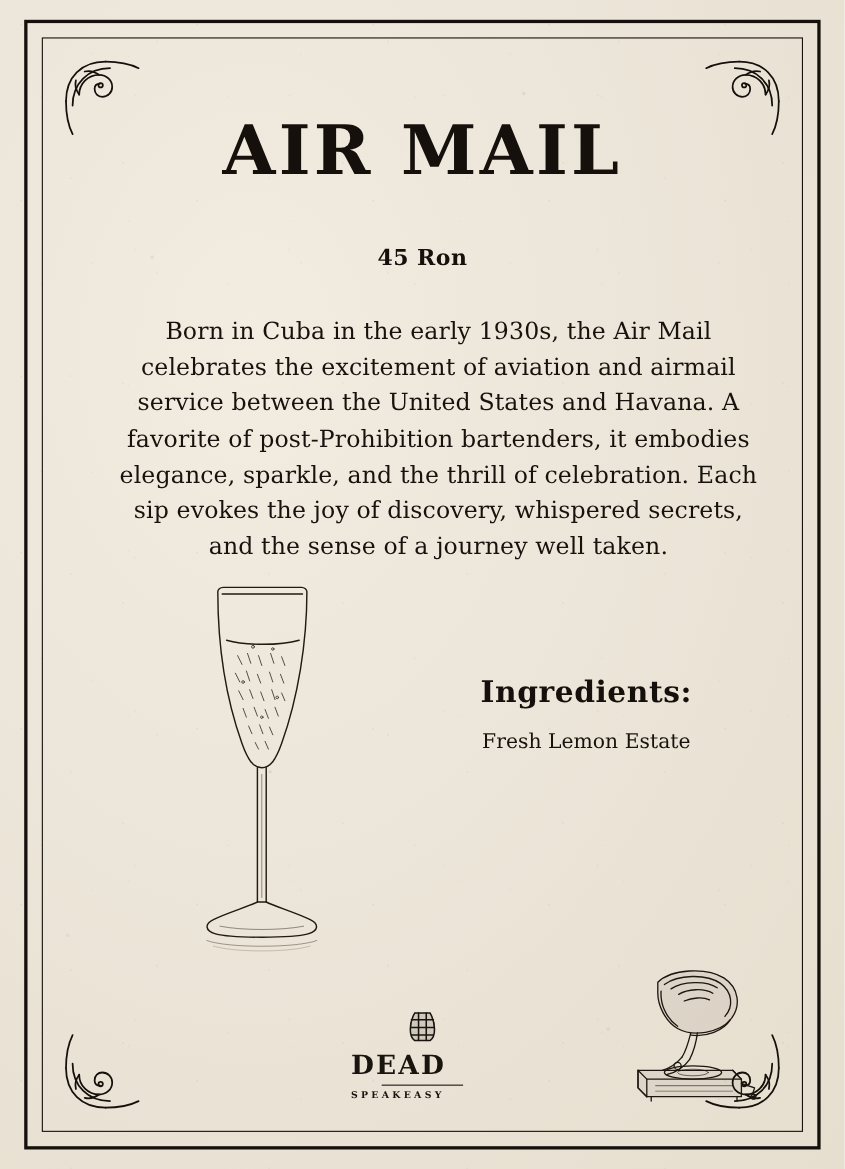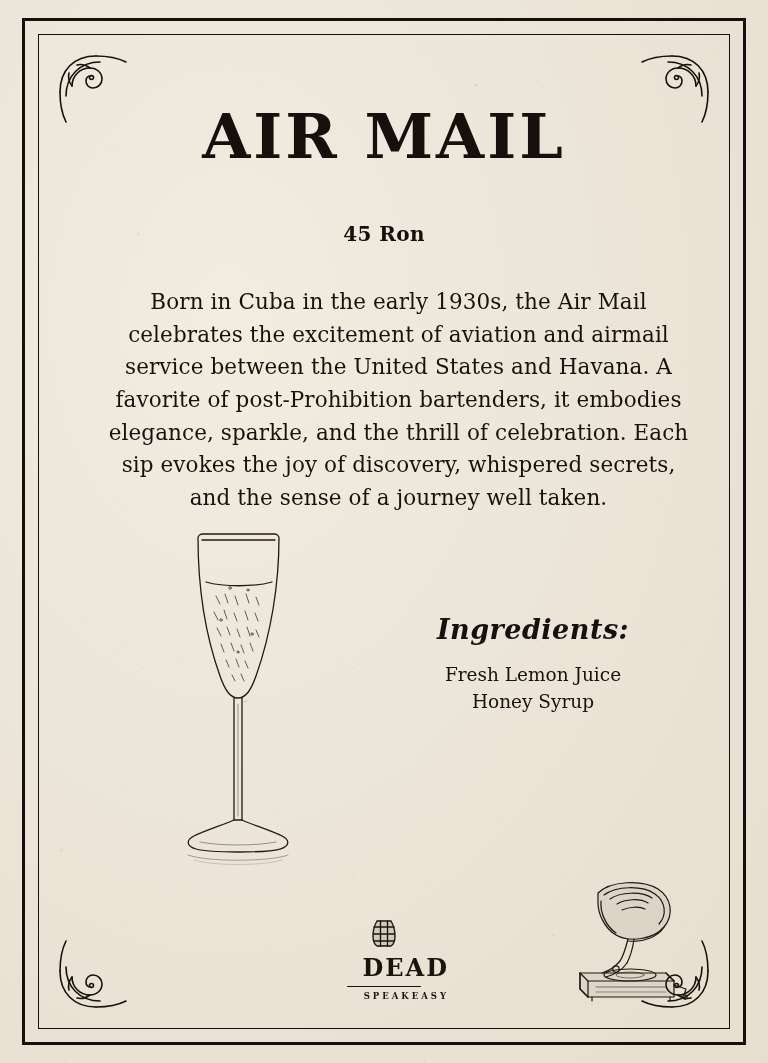--- a/index.html
+++ b/index.html
@@ -130,41 +130,40 @@
 
   .ingredients {
     position: absolute;
     right: 52px;
     top: 580px;
     width: 290px;
     text-align: center;
   }
   .ingredients-heading {
     font-family: "DejaVu Serif", serif;
-    font-style: italic;
     font-weight: 700;
     font-size: 27px;
     color: #15100c;
     letter-spacing: .5px;
     margin-bottom: 16px;
   }
   .ingredient-line {
     font-family: "DejaVu Serif", serif;
     font-size: 18.5px;
     line-height: 1.48;
     color: #17120d;
   }
 
   .logo {
     position: absolute;
     left: 50%;
     transform: translateX(-50%);
     bottom: 28px;
     width: 130px;
-    text-align: right;
+    text-align: left;
     color: #1a140e;
   }
   .logo .barrel { margin: 0 auto 5px; width: 34px; height: 34px; }
   .logo .logo-line1,
   .logo .logo-line2 {
     font-family: "DejaVu Serif", serif;
     font-weight: 700;
     font-size: 24px;
     letter-spacing: 2px;
     line-height: 1.08;
@@ -308,22 +307,21 @@
         <path d="M106 296 C98 300 78 306 66 312 C58 316 58 322 68 325 C82 329 138 329 152 325 C162 322 162 316 154 312 C142 306 122 300 114 296 Z"></path>
         <path d="M72 318 C92 322 128 322 148 318" stroke-width="0.7" opacity=".6"></path>
 
         <path d="M60 331 C78 338 142 338 160 331" stroke-width="0.8" opacity=".45"></path>
         <path d="M66 336 C84 342 136 342 154 336" stroke-width="0.6" opacity=".3"></path>
       </svg>
     </div>
 
     <div class="ingredients">
       <div class="ingredients-heading">Ingredients:</div>
-      <div class="ingredient-line">Fresh Lemon Juice</div>
-      <div class="ingredient-line">Honey Syrup</div>
+      <div class="ingredient-line">Fresh Lemon Estate</div>
     </div>
 
     <div class="logo">
       <div class="barrel">
         <svg viewBox="0 0 34 34" fill="none" stroke="currentColor" stroke-width="1.4" stroke-linecap="round">
           <path d="M10 5 L24 5 C27 10 28 17 28 20 C28 24 27 28 24 30 L10 30 C7 28 6 24 6 20 C6 17 7 10 10 5 Z" fill="currentColor" fill-opacity=".12"></path>
           <path d="M7 11 L27 11"></path>
           <path d="M6.4 18 L27.6 18"></path>
           <path d="M7 25 L27 25"></path>
           <path d="M13.5 5 L13.5 30"></path>

